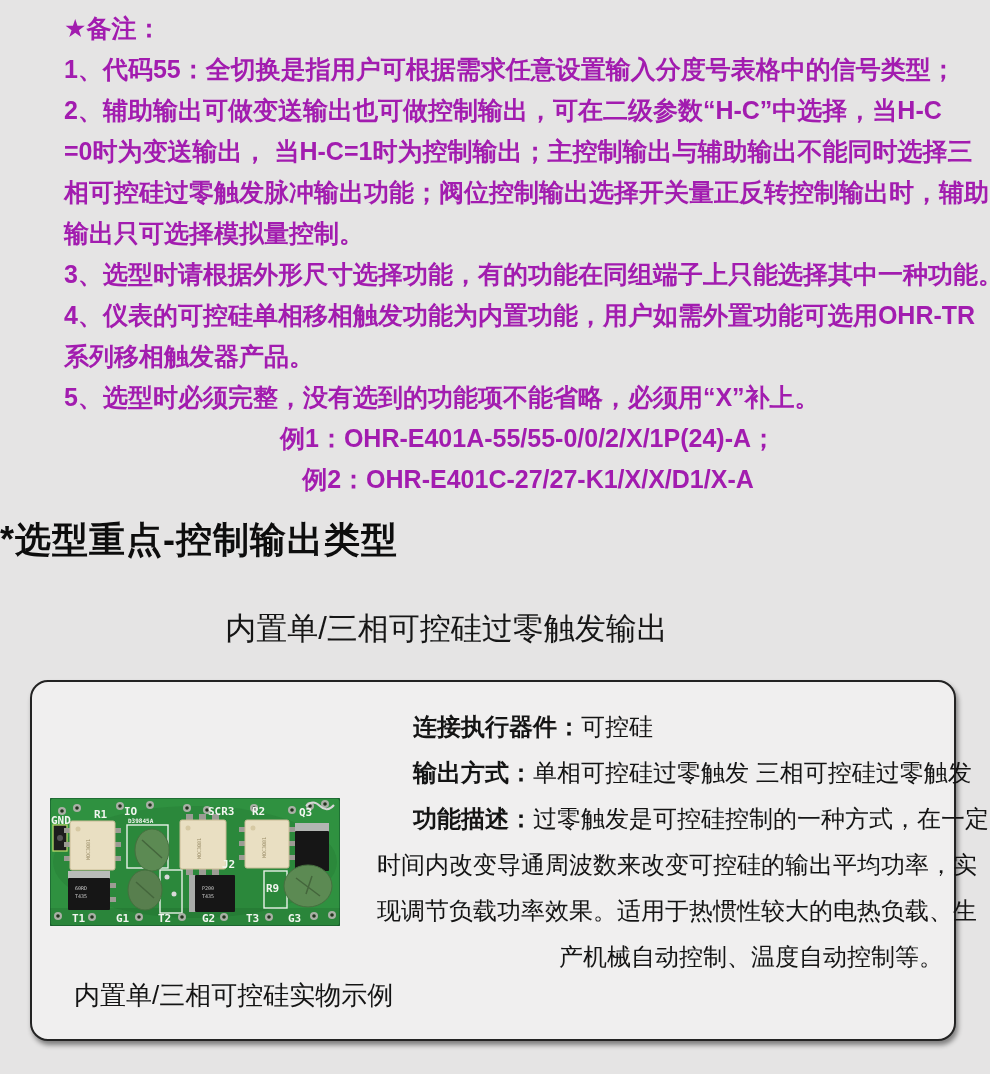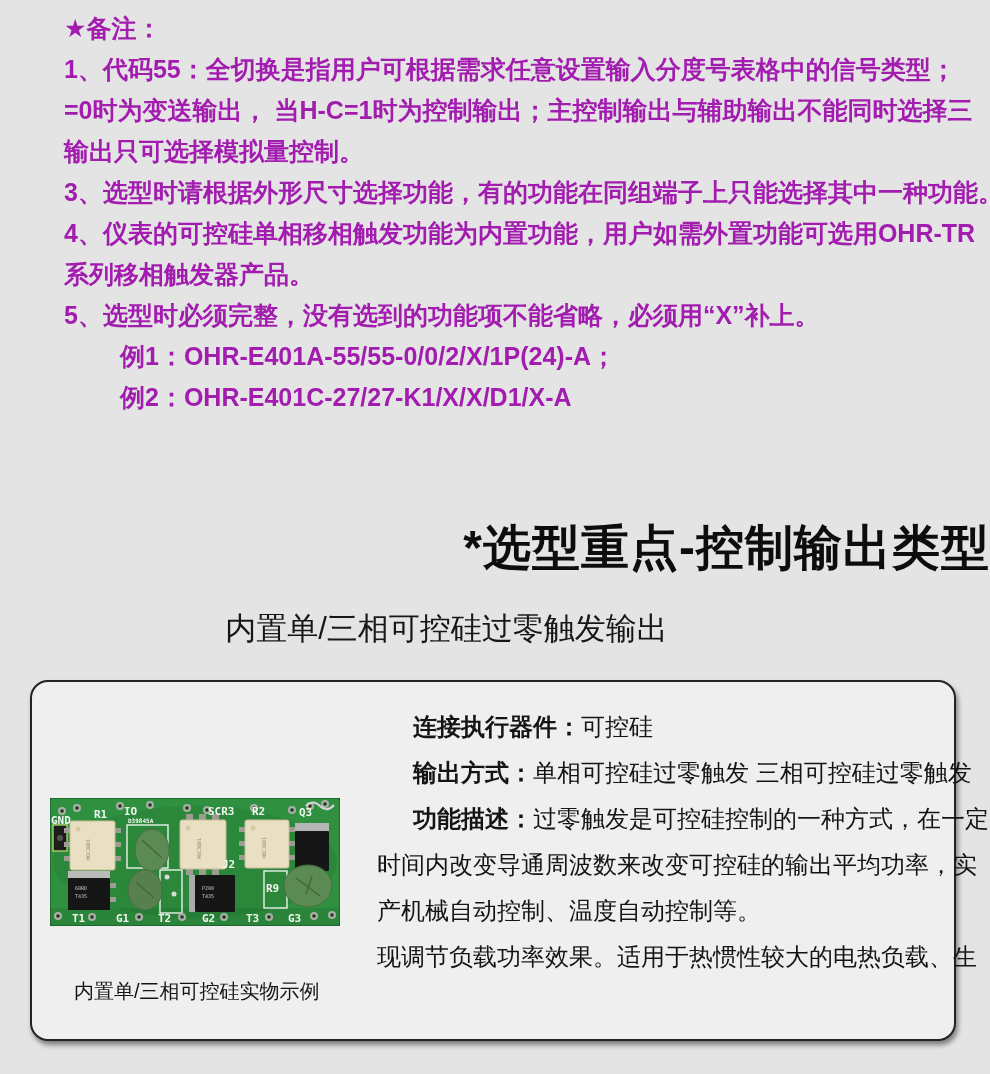--- a/index.html
+++ b/index.html
@@ -5,53 +5,55 @@
   html,body{margin:0;padding:0;}
   body{
     width:990px;height:1074px;position:relative;overflow:hidden;
     background:#e5e4e4;color:#121212;
     font-family:"Liberation Sans","DejaVu Sans",sans-serif;
   }
   
   .notes{position:absolute;left:64px;top:8px;width:900px;
     font-size:25px;font-weight:700;line-height:41px;color:#a21caf;}
   .notes .nline{white-space:nowrap;height:41px;}
-  .notes .example{margin-left:56px;}
-  
-  .sec-title{position:absolute;left:0;top:516px;width:990px;text-align:right;
-    font-size:48px;font-weight:900;letter-spacing:1px;color:#0d0d0d;}
+  .notes .example{margin-left:28px;text-align:center;}
+  
+  .sec-title{position:absolute;left:0;top:516px;width:990px;text-align:left;
+    font-size:36px;font-weight:900;letter-spacing:1px;color:#0d0d0d;}
   .sec-subtitle{position:absolute;left:0;top:608px;width:893px;text-align:center;
     font-size:31px;font-weight:500;color:#161616;}
   
   .card{position:absolute;left:30px;top:680px;width:922px;height:357px;
     background:#f0efef;border:2px solid #232323;border-radius:18px;
     box-shadow:2px 4px 5px rgba(0,0,0,0.45);}
   .pcb{position:absolute;left:18px;top:116px;width:290px;height:128px;}
   .card-info{position:absolute;left:345px;top:22px;width:566px;
     font-size:24px;line-height:46px;color:#141414;}
   .card-info .iline{white-space:nowrap;height:46px;}
   .card-info .lbl{font-weight:800;margin-left:36px;}
-  .card-info .val{font-weight:400;}
+  .card-info .val{font-weight:400;text-align:right;}
   .card-caption{position:absolute;left:42px;top:296px;
-    font-size:20px;font-weight:400;color:#141414;white-space:nowrap;}
+    font-size:26px;font-weight:400;color:#141414;white-space:nowrap;}
   
   .pcb text{font-family:"DejaVu Sans Mono","Liberation Mono",monospace;
     font-weight:bold;fill:#f2f6f0;}
   .pcb .sk{font-size:11px;}
   .pcb .sk-sm{font-size:6px;}
   .pcb .chip{font-size:5px;fill:#9a8d68;font-weight:normal;}
   .pcb .qtxt{font-size:5px;fill:#c9c9c9;font-weight:normal;}
 </style>
 </head>
 <body>
 
 <div class="notes">
   <div class="nline">★备注：</div>
   <div class="nline">1、代码55：全切换是指用户可根据需求任意设置输入分度号表格中的信号类型；</div>
+  <div class="nline">2、辅助输出可做变送输出也可做控制输出，可在二级参数“H-C”中选择，当H-C</div>
   <div class="nline">=0时为变送输出， 当H-C=1时为控制输出；主控制输出与辅助输出不能同时选择三</div>
+  <div class="nline">相可控硅过零触发脉冲输出功能；阀位控制输出选择开关量正反转控制输出时，辅助</div>
   <div class="nline">输出只可选择模拟量控制。</div>
   <div class="nline">3、选型时请根据外形尺寸选择功能，有的功能在同组端子上只能选择其中一种功能。</div>
   <div class="nline">4、仪表的可控硅单相移相触发功能为内置功能，用户如需外置功能可选用OHR-TR</div>
   <div class="nline">系列移相触发器产品。</div>
   <div class="nline">5、选型时必须完整，没有选到的功能项不能省略，必须用“X”补上。</div>
   <div class="nline example">例1：OHR-E401A-55/55-0/0/2/X/1P(24)-A；</div>
   <div class="nline example">例2：OHR-E401C-27/27-K1/X/X/D1/X-A</div>
 </div>
 
 <div class="sec-title">*选型重点-控制输出类型</div>
@@ -204,18 +206,18 @@
     <div class="iline">
       <span class="lbl">连接执行器件：</span><span class="val">可控硅</span>
     </div>
     <div class="iline">
       <span class="lbl">输出方式：</span><span class="val">单相可控硅过零触发  三相可控硅过零触发</span>
     </div>
     <div class="iline">
       <span class="lbl">功能描述：</span><span class="val">过零触发是可控硅控制的一种方式，在一定的</span>
     </div>
     <div class="iline val">时间内改变导通周波数来改变可控硅的输出平均功率，实</div>
+    <div class="iline val">现调节负载功率效果。适用于热惯性较大的电热负载、生</div>
     <div class="iline val">产机械自动控制、温度自动控制等。</div>
-    <div class="iline val">现调节负载功率效果。适用于热惯性较大的电热负载、生</div>
   </div>
 
   <div class="card-caption">内置单/三相可控硅实物示例</div>
 </div>
 
 </body></html>

